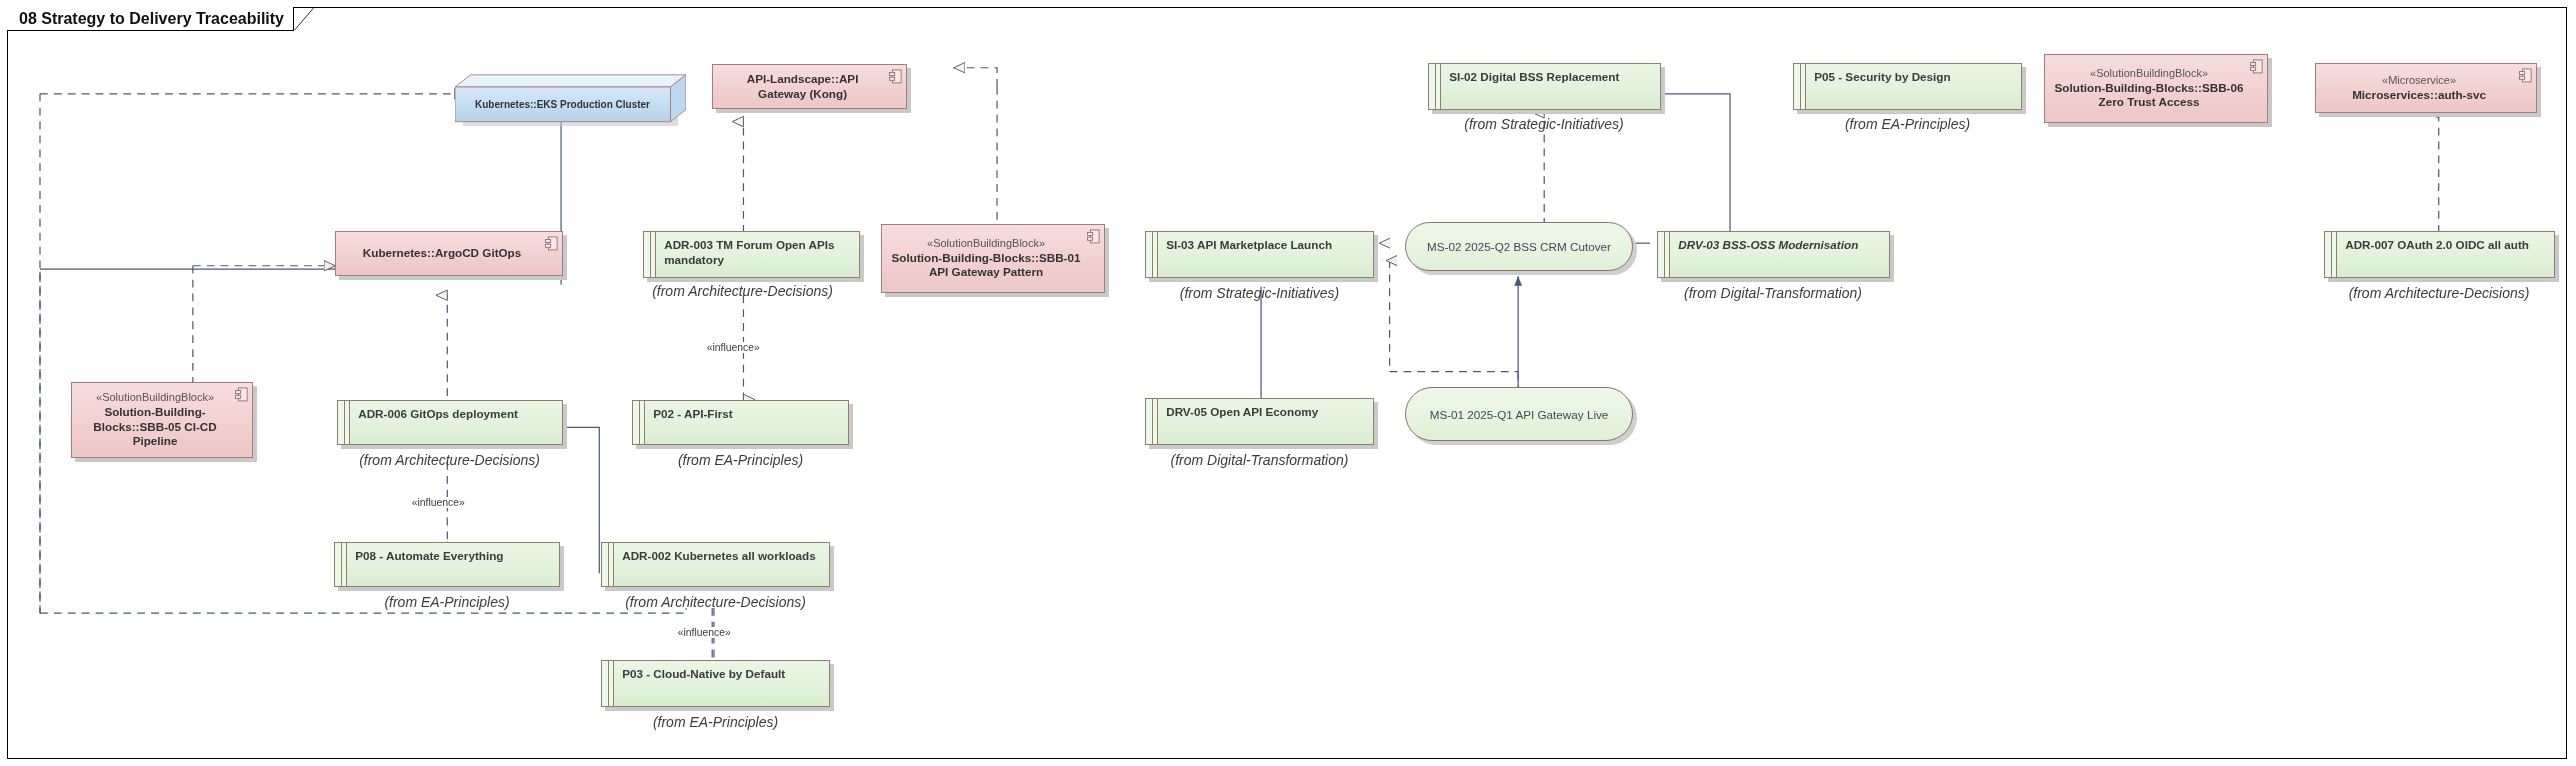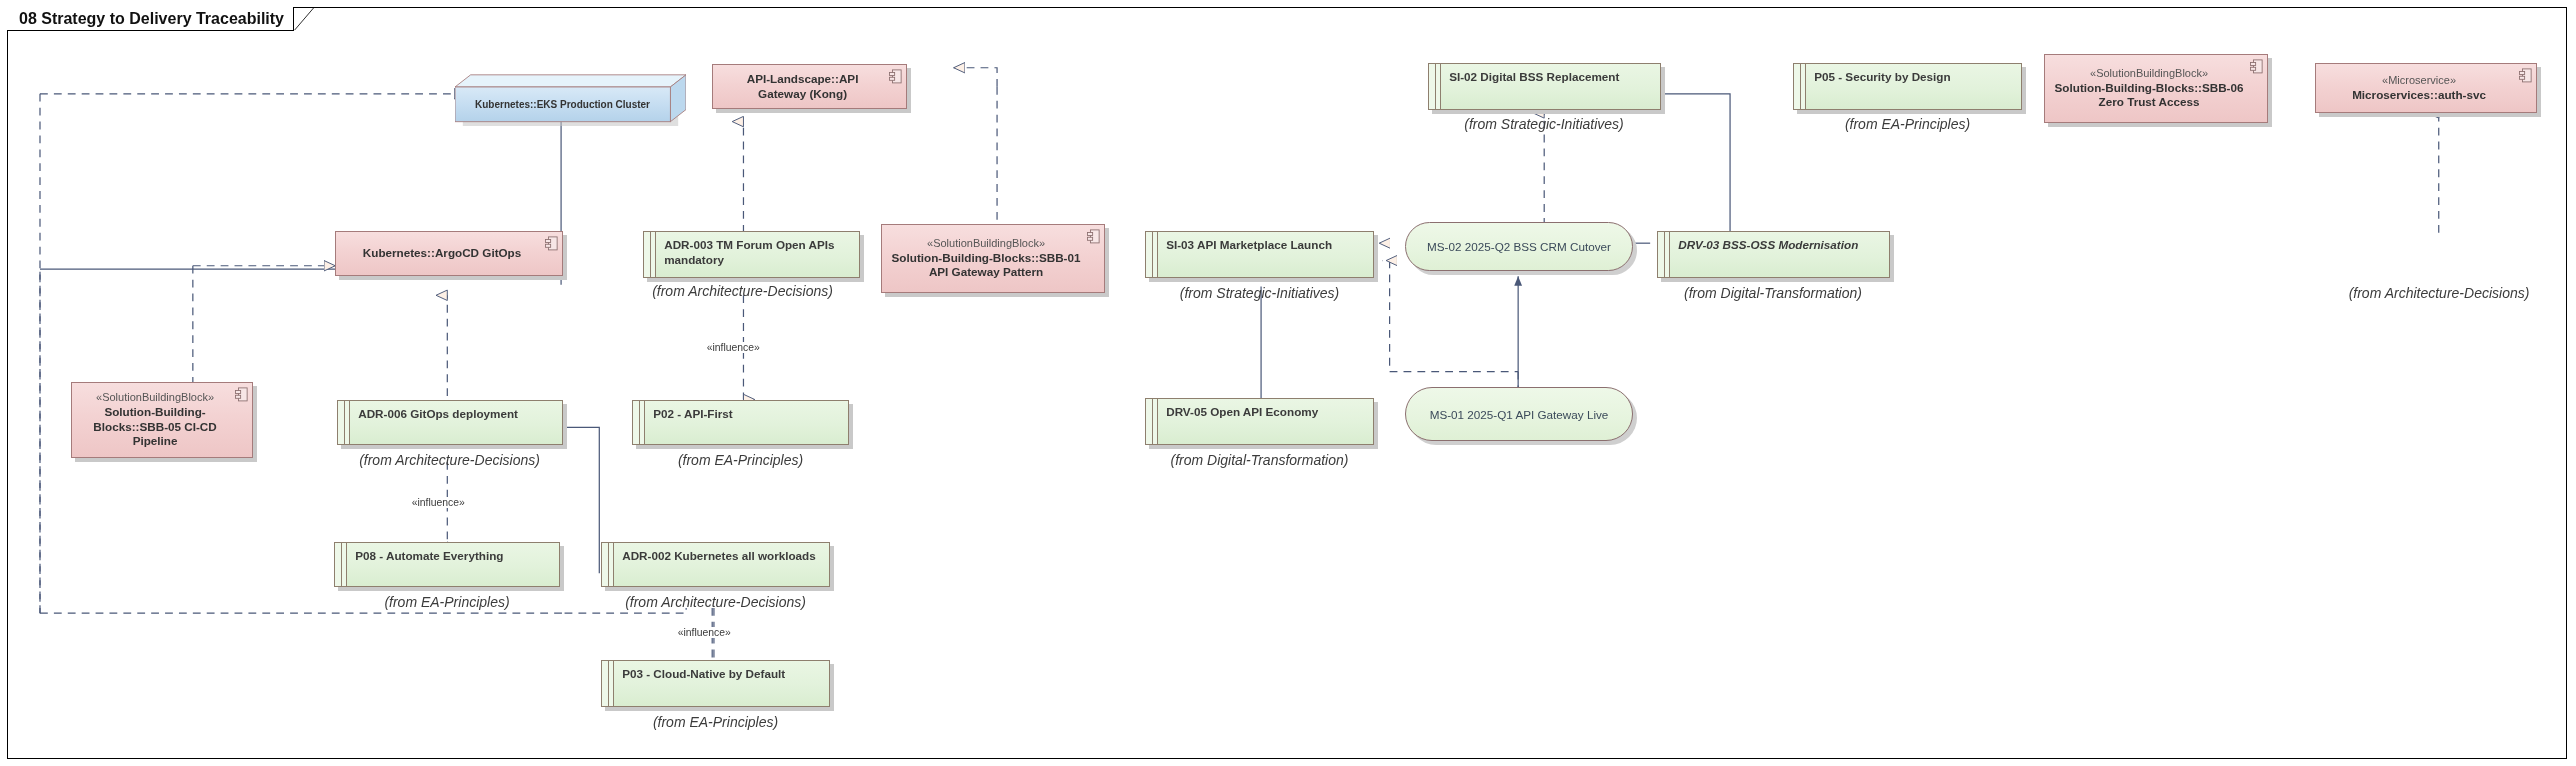--- a/index.html
+++ b/index.html
@@ -362,20 +362,28 @@
       <span class="stereo">«Microservice»</span>
       <span class="ctext">Microservices::auth-svc</span>
     </div>
     <svg class="comp-icon" viewBox="0 0 15 17">
       <rect x="4" y="1" width="10" height="15" fill="#f7e6e6" stroke="#8b6f6f" stroke-width="1"></rect>
       <rect x="0.5" y="4" width="6" height="3.5" fill="#f7e6e6" stroke="#8b6f6f" stroke-width="1"></rect>
       <rect x="0.5" y="9.5" width="6" height="3.5" fill="#f7e6e6" stroke="#8b6f6f" stroke-width="1"></rect>
     </svg>
   </div>
 
+  <div class="node" style="left:2324px;top:231px;width:231px;height:47px;">
+    <div class="shadow"></div>
+    <div class="greenbox top">
+      <div class="gut1"></div>
+        <div class="gut2"></div>
+      <span class="gtext">ADR-007 OAuth 2.0 OIDC all auth</span>
+    </div>
+  </div>
   <div class="caption" style="left:2315px;top:285px;width:248px;">(from Architecture-Decisions)</div>
 
   <div class="edge-label" style="left:705px;top:342px;">«influence»</div>
   <div class="edge-label" style="left:410px;top:497px;">«influence»</div>
   <div class="edge-label" style="left:676px;top:627px;">«influence»</div>
 
 </div>
 
 
 </body></html>

